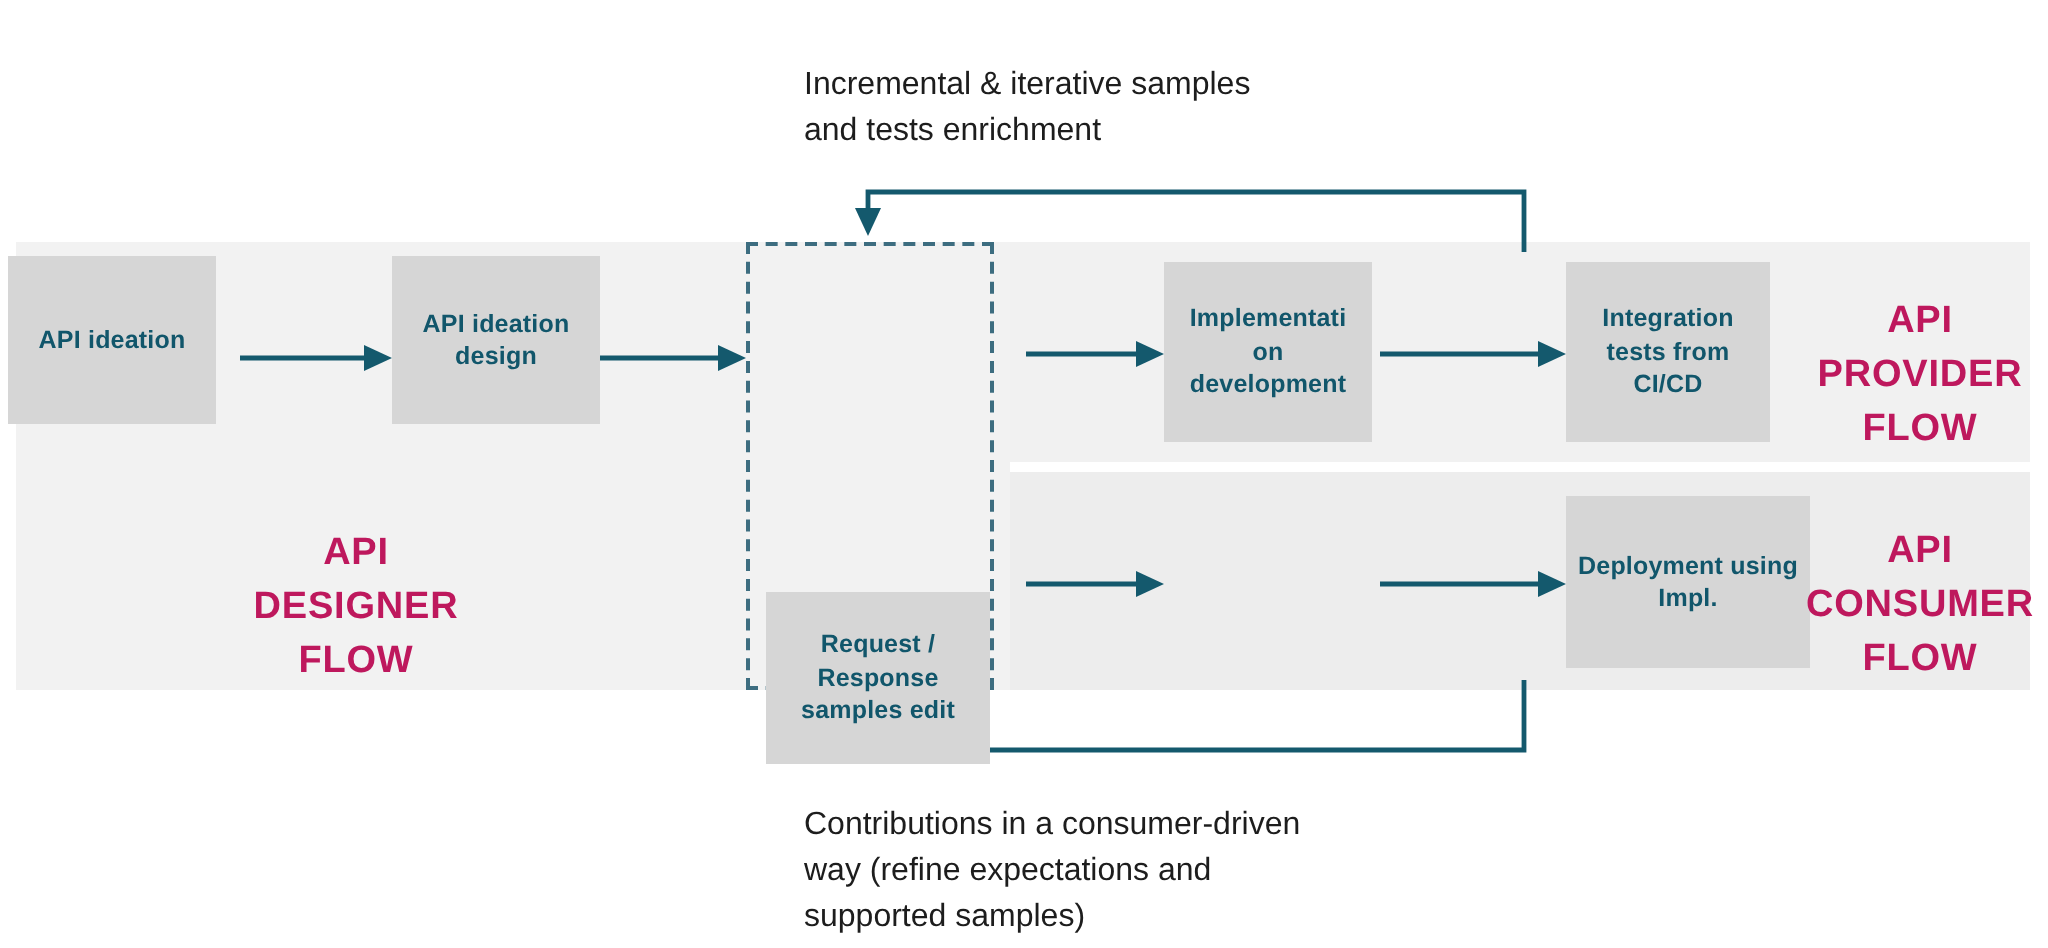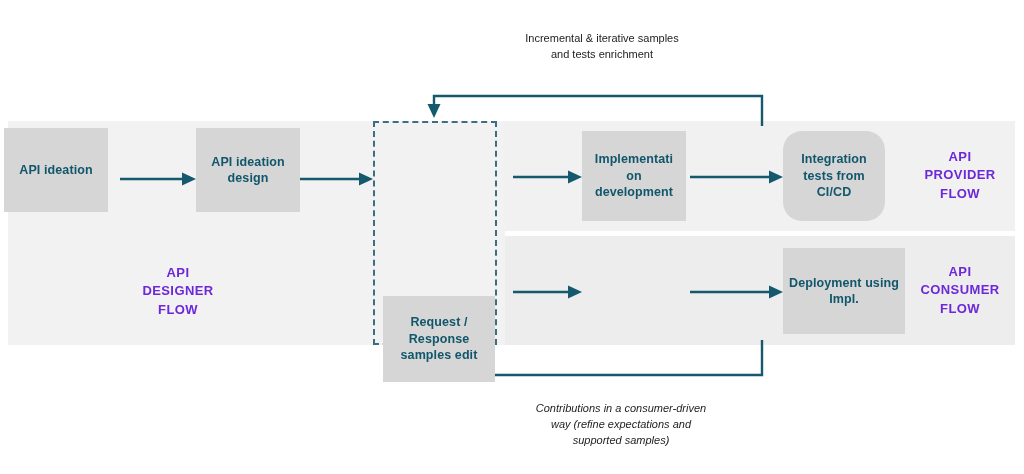--- a/index.html
+++ b/index.html
@@ -72,37 +72,36 @@
     display: flex;
     align-items: center;
     justify-content: center;
     padding: 2px 4px;
     letter-spacing: .1px;
   }
 
   
   .lane-title {
     position: absolute;
-    color: #6d28d9;
-    font-size: 13px;
+    color: #be185d;
+    font-size: 19px;
     font-weight: bold;
     line-height: 1.42;
     text-align: center;
     letter-spacing: .4px;
     white-space: pre-line;
   }
 
   
   .caption {
     position: absolute;
     color: #1d1d1d;
-    font-size: 11px;
+    font-size: 16px;
     font-weight: normal;
     line-height: 1.45;
-    text-align: center;
     white-space: pre-line;
   }
 
   
   #wires {
     position: absolute;
     left: 0;
     top: 0;
     width: 1024px;
     height: 474px;
@@ -186,21 +185,21 @@
 Response
 samples edit</span>
   </div>
 
   <div class="node" style="left:582px; top:131px; width:104px; height:90px;">
     <span>Implementati
 on
 development</span>
   </div>
 
-  <div class="node" style="left:783px; top:131px; width:102px; height:90px;border-radius:19px;">
+  <div class="node" style="left:783px; top:131px; width:102px; height:90px;">
     <span>Integration
 tests from
 CI/CD</span>
   </div>
 
 
   <div class="node" style="left:783px; top:248px; width:122px; height:86px;">
     <span>Deployment
 using Impl.</span>
   </div>
@@ -213,17 +212,17 @@
 PROVIDER
 FLOW</div>
 
   <div class="lane-title" style="left:900px; top:263px; width:120px;">API
 CONSUMER
 FLOW</div>
 
   <div class="caption" style="left:402px; top:31px; width:400px;">Incremental &amp; iterative samples
 and tests enrichment</div>
 
-  <div class="caption" style="left:421px; top:401px; width:400px;font-style:italic;">Contributions in a consumer-driven
+  <div class="caption" style="left:402px; top:401px; width:400px;">Contributions in a consumer-driven
 way (refine expectations and
 supported samples)</div>
 
 </div>
 
 </body></html>

